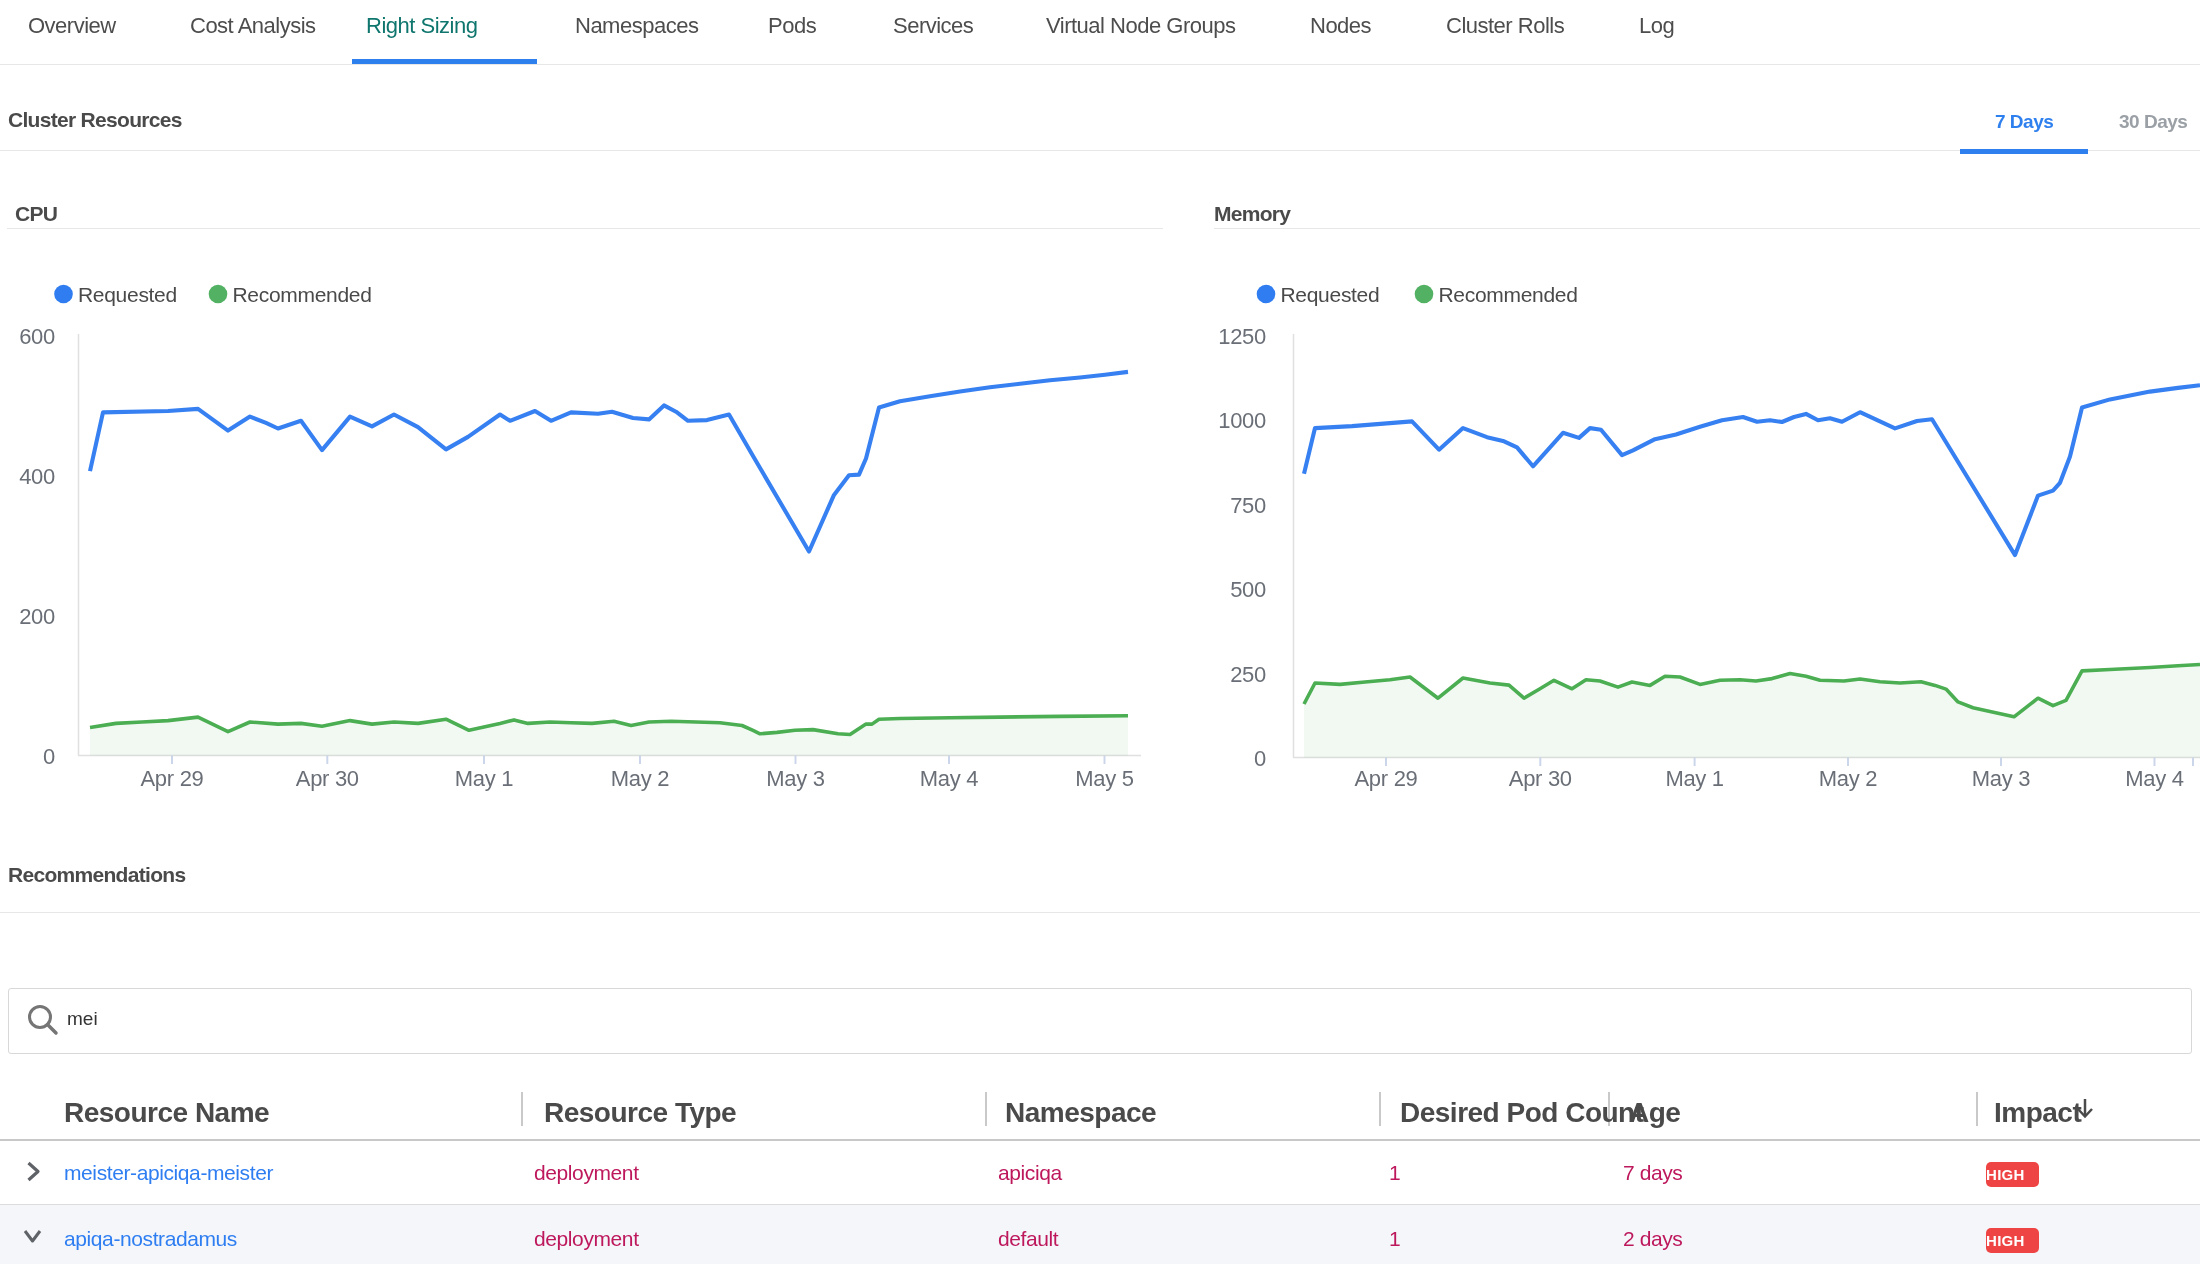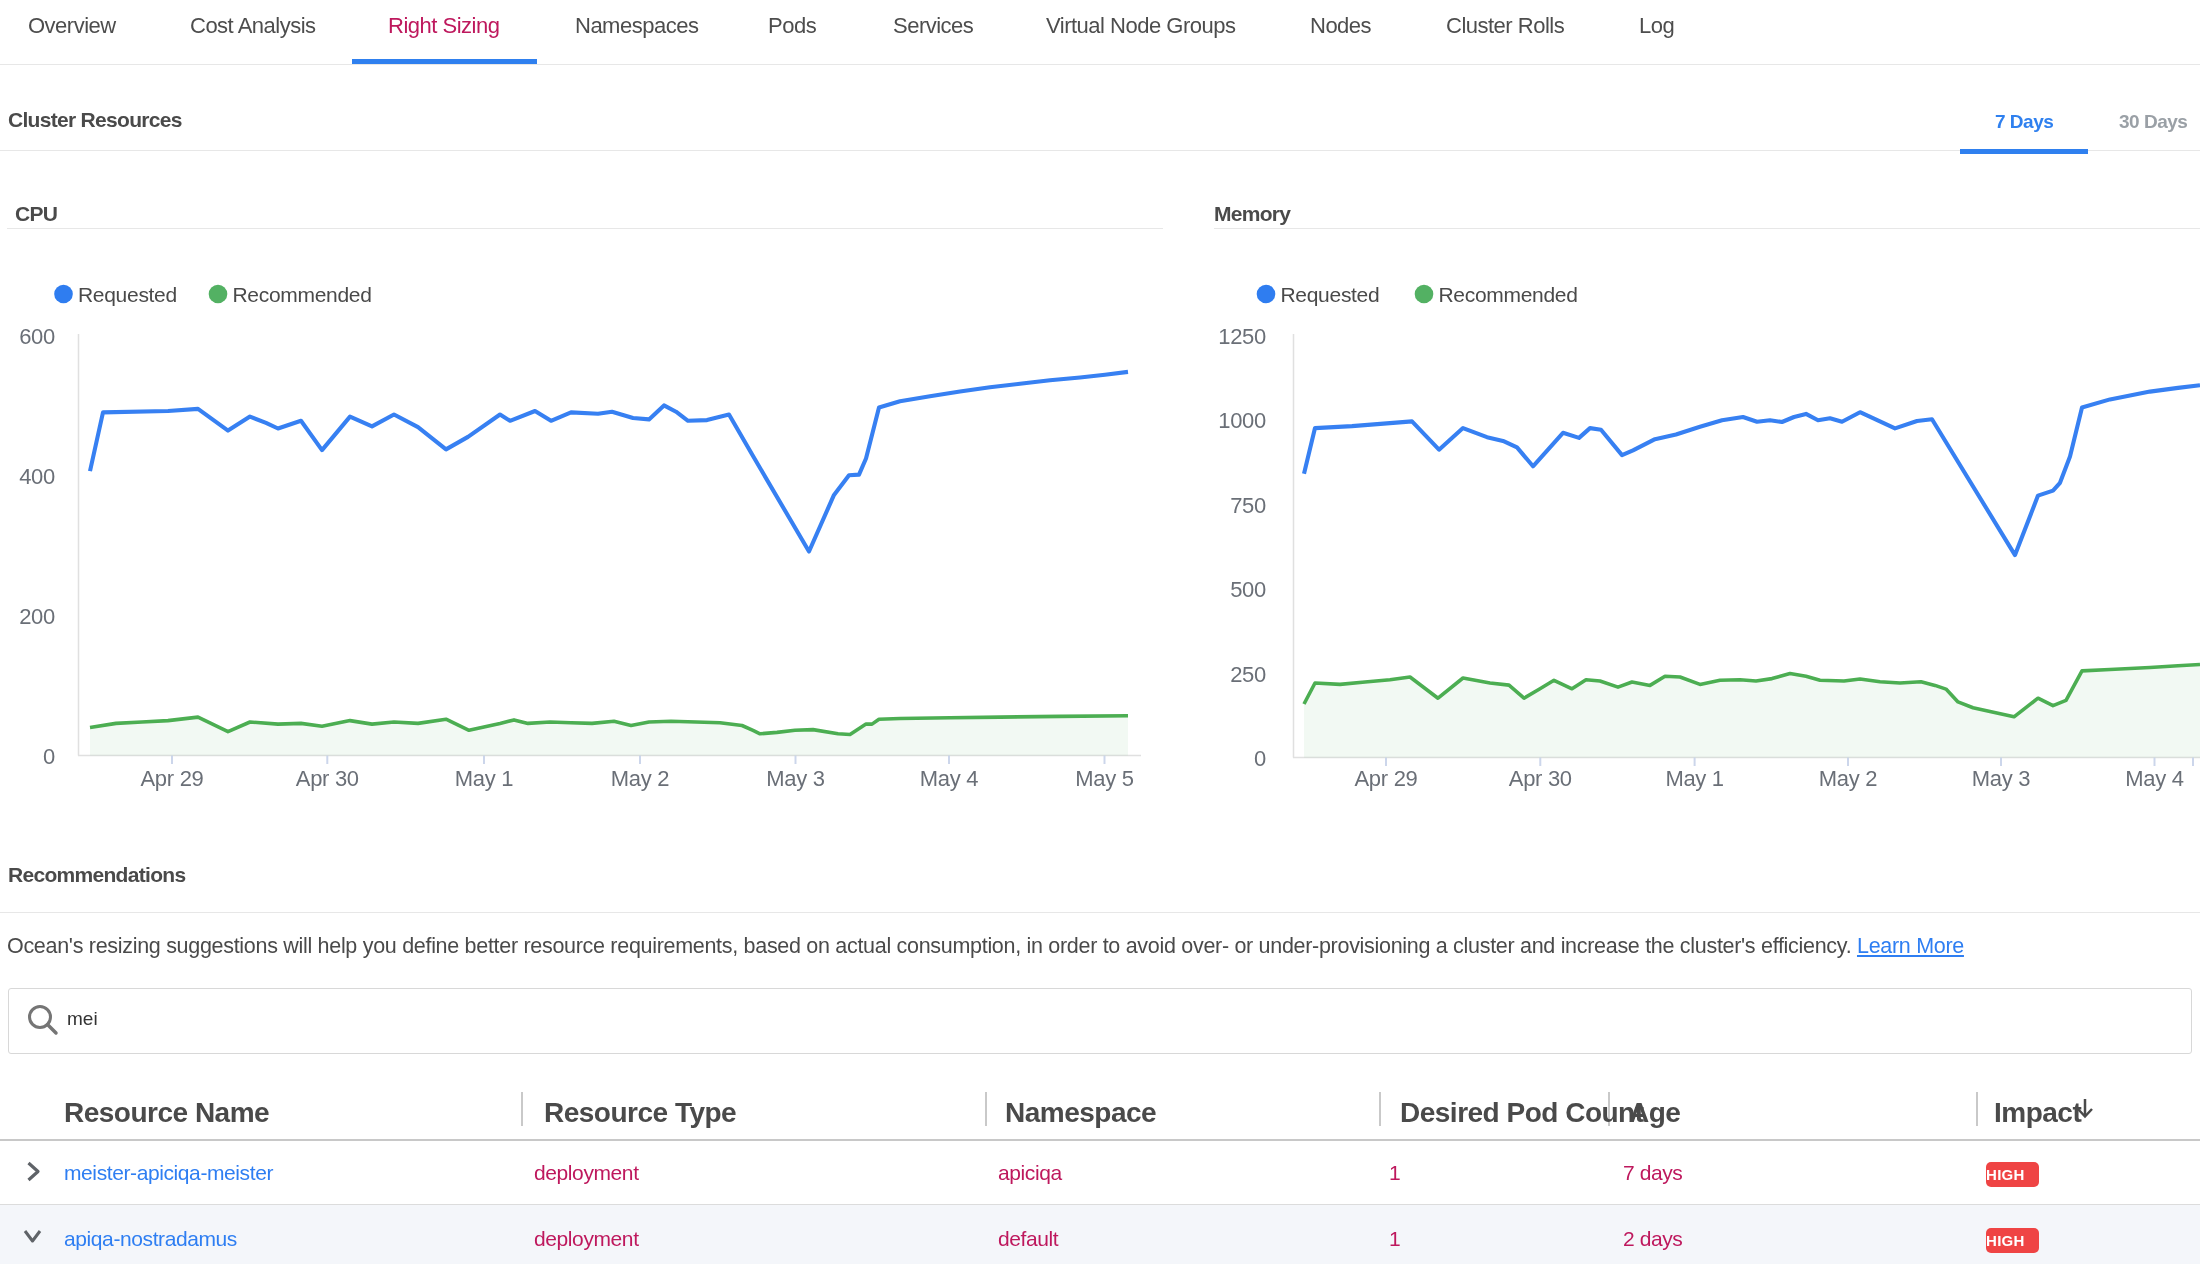--- a/index.html
+++ b/index.html
@@ -19,21 +19,21 @@
 .link { color:#2e7ef2; }
 .badge { position:absolute; width:53px; height:25px; background:#ef4444; border-radius:5px;
   color:#fff; font-size:15px; font-weight:700; line-height:25px; letter-spacing:0.3px; }
 </style>
 </head>
 <body>
 <div id="page">
 
   <span class="navtab" style="left:28px">Overview</span>
   <span class="navtab" style="left:190px">Cost Analysis</span>
-  <span class="navtab" style="left:388px; color:#be185d">Right Sizing</span>
+  <span class="navtab" style="left:366px; color:#0f766e">Right Sizing</span>
   <span class="navtab" style="left:575px">Namespaces</span>
   <span class="navtab" style="left:768px">Pods</span>
   <span class="navtab" style="left:893px">Services</span>
   <span class="navtab" style="left:1046px">Virtual Node Groups</span>
   <span class="navtab" style="left:1310px">Nodes</span>
   <span class="navtab" style="left:1446px">Cluster Rolls</span>
   <span class="navtab" style="left:1639px">Log</span>
   <div class="hline" style="left:0; top:64px; width:2200px;"></div>
   <div class="abs" style="left:352px; top:59px; width:185px; height:5px; background:#2f80ef;"></div>
 
@@ -104,21 +104,20 @@
     <polygon points="90,537.5 116,533.4 142,532.0 168,530.6 198,527.1 228,541.7 250,532.0 278,534.1 301,533.4 322,536.2 350,530.6 372,534.1 394,532.0 418,533.4 446,529.2 469,540.3 500,533.4 514,529.9 528,533.4 550,532.0 571,532.7 592,533.4 614,531.3 631,535.5 649,532.0 671,531.3 696,532.0 720,532.7 742,535.5 753,540.3 760,543.8 777,542.4 795,540.3 813,539.6 838,543.8 850,544.5 866,534.1 872,534.1 879,529.2 900,528.5 950,527.8 1000,527.1 1060,526.4 1128,525.7 1128,565.5 90,565.5" fill="rgba(76,175,80,0.07)"></polygon>
     <polyline points="90,537.5 116,533.4 142,532.0 168,530.6 198,527.1 228,541.7 250,532.0 278,534.1 301,533.4 322,536.2 350,530.6 372,534.1 394,532.0 418,533.4 446,529.2 469,540.3 500,533.4 514,529.9 528,533.4 550,532.0 571,532.7 592,533.4 614,531.3 631,535.5 649,532.0 671,531.3 696,532.0 720,532.7 742,535.5 753,540.3 760,543.8 777,542.4 795,540.3 813,539.6 838,543.8 850,544.5 866,534.1 872,534.1 879,529.2 900,528.5 950,527.8 1000,527.1 1060,526.4 1128,525.7" fill="none" stroke="#4cae52" stroke-width="3.6" stroke-linejoin="round"></polyline>
     <polyline points="90,281.1 103,222.4 168,221.0 198,218.9 228,240.6 250,226.6 266,232.9 278,238.5 301,230.8 322,260.1 350,226.6 372,236.4 394,224.5 418,237.1 446,259.4 468,246.9 500,224.5 510,230.8 535,221.0 551,230.8 571,222.4 598,223.8 612,221.7 633,228.0 649,229.4 664,215.4 676,221.7 688,230.8 707,230.1 729,224.5 752,264.3 809,361.5 834,304.9 849,285.3 859,284.6 866,268.5 879,217.5 900,211.2 930,206.3 960,201.5 990,197.3 1020,193.8 1050,190.3 1080,187.5 1105,184.7 1128,181.9" fill="none" stroke="#3780f2" stroke-width="4.1" stroke-linejoin="round"></polyline>
     <polygon points="1304,514.0 1315,493.0 1340,494.4 1365,492.0 1390,489.7 1410,487.0 1438,508.2 1463,488.0 1490,493.0 1509,495.1 1524,508.2 1540,498.8 1554,490.3 1572,498.8 1586,489.7 1600,491.0 1618,497.1 1632,492.0 1650,495.4 1665,486.3 1680,487.0 1700,494.4 1720,490.3 1740,489.7 1756,491.0 1772,488.6 1790,483.6 1806,486.3 1820,490.3 1844,491.0 1860,489.0 1880,491.7 1900,493.0 1921,491.7 1935,495.4 1946,499.1 1958,511.9 1973,517.7 1990,521.4 2014,526.8 2038,508.2 2053,515.7 2066,510.3 2082,480.9 2110,479.5 2150,477.5 2178,475.8 2200,474.5 2200,567.5 1304,567.5" fill="rgba(76,175,80,0.07)"></polygon>
     <polyline points="1304,514.0 1315,493.0 1340,494.4 1365,492.0 1390,489.7 1410,487.0 1438,508.2 1463,488.0 1490,493.0 1509,495.1 1524,508.2 1540,498.8 1554,490.3 1572,498.8 1586,489.7 1600,491.0 1618,497.1 1632,492.0 1650,495.4 1665,486.3 1680,487.0 1700,494.4 1720,490.3 1740,489.7 1756,491.0 1772,488.6 1790,483.6 1806,486.3 1820,490.3 1844,491.0 1860,489.0 1880,491.7 1900,493.0 1921,491.7 1935,495.4 1946,499.1 1958,511.9 1973,517.7 1990,521.4 2014,526.8 2038,508.2 2053,515.7 2066,510.3 2082,480.9 2110,479.5 2150,477.5 2178,475.8 2200,474.5" fill="none" stroke="#4cae52" stroke-width="3.6" stroke-linejoin="round"></polyline>
     <polyline points="1304,283.7 1315,238.1 1352,236.1 1412,231.4 1439,259.7 1463,238.1 1487,247.2 1503,250.9 1517,257.4 1533,276.3 1563,242.8 1579,247.9 1590,238.1 1601,239.8 1622,265.1 1633,260.4 1655,249.2 1676,244.5 1700,236.8 1722,230.3 1743,227.0 1757,231.7 1770,230.3 1782,232.0 1794,227.0 1806,223.9 1818,230.3 1830,228.3 1842,231.7 1860,222.2 1895,238.4 1917,231.0 1932,229.3 2015,365.1 2038,305.6 2053,300.6 2060,292.8 2070,266.5 2082,217.5 2110,209.4 2150,201.6 2178,197.9 2200,195.2" fill="none" stroke="#3780f2" stroke-width="4.1" stroke-linejoin="round"></polyline>
   </svg>
 
   <div class="abs sect" style="left:8px; top:863px;">Recommendations</div>
   <div class="hline" style="left:0; top:912px; width:2200px;"></div>
-  <div class="abs" style="left:7px; top:934px; font-size:21.5px; letter-spacing:-0.3px; color:#4a4a4a;">Ocean's resizing suggestions will help you define better resource requirements, based on actual consumption, in order to avoid over- or under-provisioning a cluster and increase the cluster's efficiency. <a class="link" style="text-decoration:underline;" href="#">Learn More</a></div>
 
   <div class="abs" style="left:8px; top:988px; width:2184px; height:66px; border:1.5px solid #d8d8d8; border-radius:3px; background:#fff;"></div>
   <svg class="abs" style="left:24px; top:1000px;" width="44" height="44" viewBox="0 0 44 44">
     <circle cx="16" cy="17" r="10.5" fill="none" stroke="#757575" stroke-width="3"></circle>
     <line x1="23.5" y1="24.5" x2="32" y2="33" stroke="#757575" stroke-width="3.5" stroke-linecap="round"></line>
   </svg>
   <div class="abs" style="left:67px; top:1008px; font-size:19px; color:#333;">mei</div>
 
   <div class="vsep" style="left:521px;"></div>
   <div class="vsep" style="left:985px;"></div>

